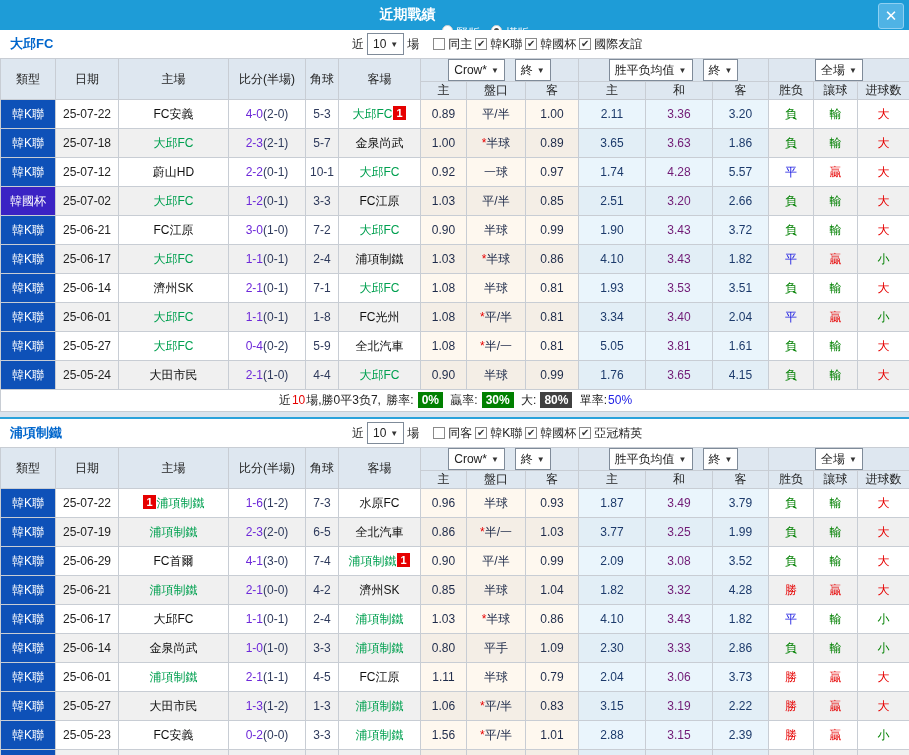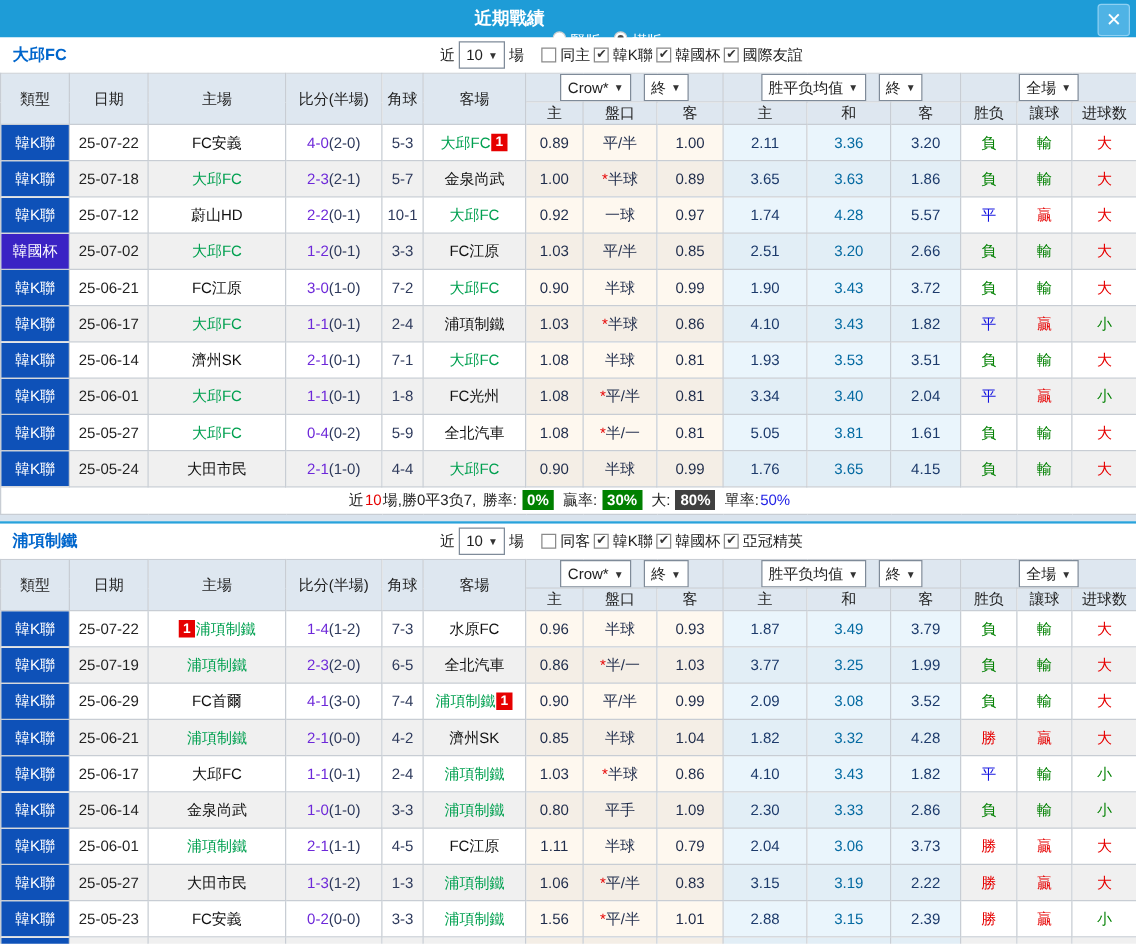--- a/index.html
+++ b/index.html
@@ -42,21 +42,21 @@
   td.teamcell{color:#111;}
   .focus{color:#00A050;}
   .badge{display:inline-block;background:#E60000;color:#fff;font-weight:bold;font-size:11px;line-height:14px;padding:0 3px;margin:0 1px;vertical-align:1px;}
   td.scorecell .ft{color:#6d28d9;}
   td.scorecell .half{color:#2E3A5C;}
   td.corner{color:#2E3A5C;}
   td.crow{background:#FEF8EF;color:#1E2B4A;}
   tbody tr:nth-child(even) td.crow{background:#F4EEE6;}
   td.crow .star{color:#E60000;}
   td.avg{background:#EAF5FC;color:#1C3A6B;}
-  td.avg.avgd{color:#0369a1;}
+  td.avg.avgd{color:#701a75;}
   tbody tr:nth-child(even) td.avg{background:#E2EEF6;}
   .r-red{color:#E60000;}
   .r-green{color:#008000;}
   .r-blue{color:#1414E0;}
 
   
   .summary td{height:21px;font-size:12px;color:#222;background:#fff !important;}
   .summary .red{color:#E60000;}
   .summary .blue{color:#2222E6;}
   .pct{display:inline-block;color:#fff;font-weight:bold;padding:0 4px;margin:0 3px;line-height:16px;}
@@ -460,21 +460,21 @@
         <th>胜负</th>
         <th>讓球</th>
         <th>进球数</th>
       </tr>
     </thead>
     <tbody id="tbody-1">
         <tr>
           <td class="type">韓K聯</td>
           <td class="date">25-07-22</td>
           <td class="teamcell"><span class="badge">1</span><span class="focus">浦項制鐵</span></td>
-          <td class="scorecell"><span class="ft">1-4</span><span class="half">(1-2)</span></td>
+          <td class="scorecell"><span class="ft">1-6</span><span class="half">(1-2)</span></td>
           <td class="corner">7-3</td>
           <td class="teamcell"><span>水原FC</span></td>
           <td class="crow">0.96</td>
           <td class="crow"><span>半球</span></td>
           <td class="crow">0.93</td>
           <td class="avg">1.87</td>
           <td class="avg avgd">3.49</td>
           <td class="avg">3.79</td>
           <td class="res r-green">負</td>
           <td class="res r-green">輸</td>

